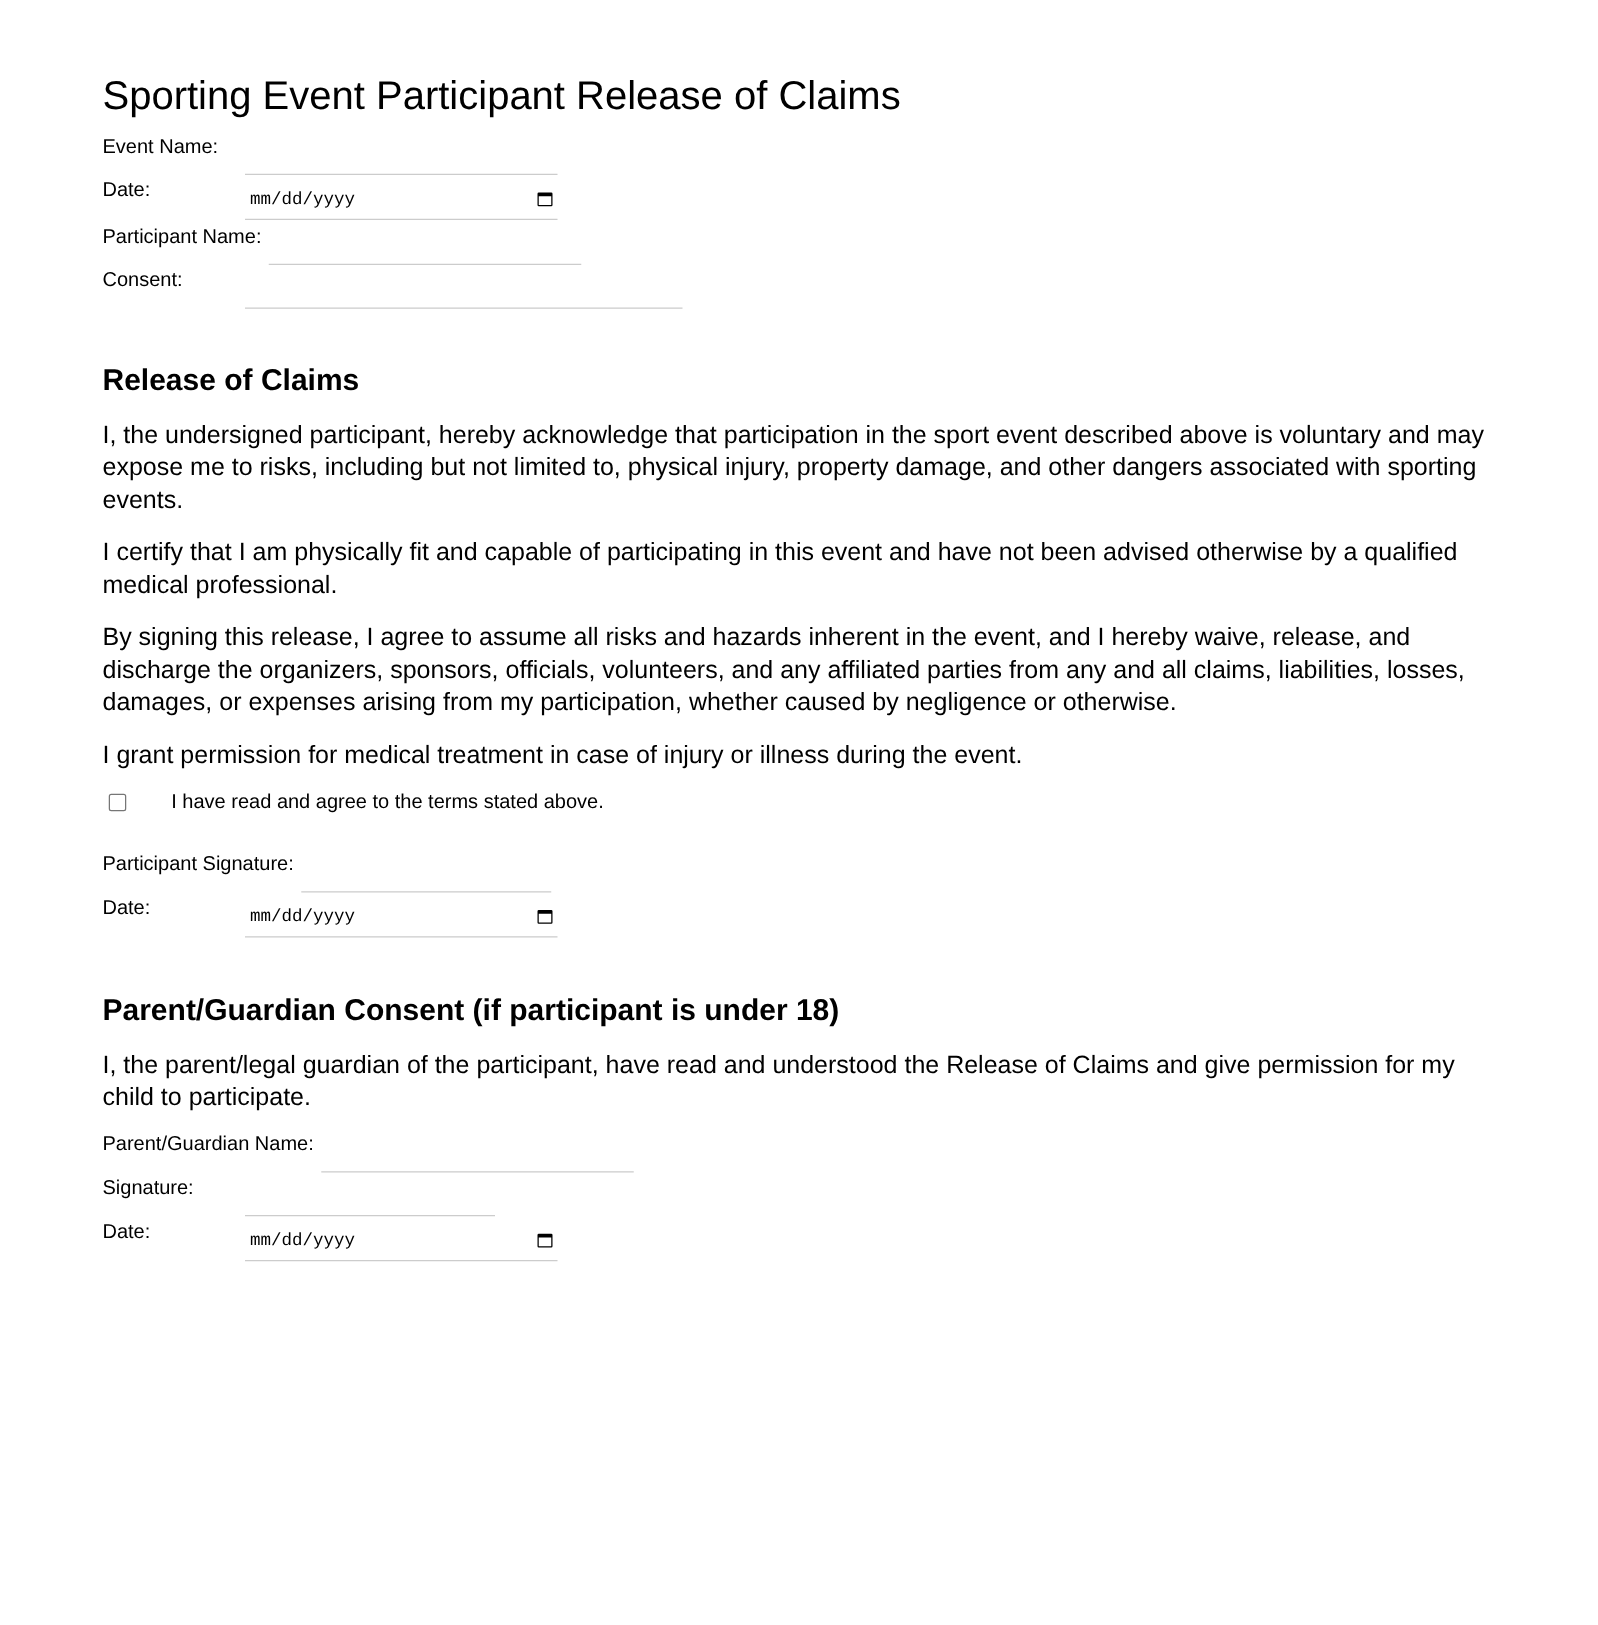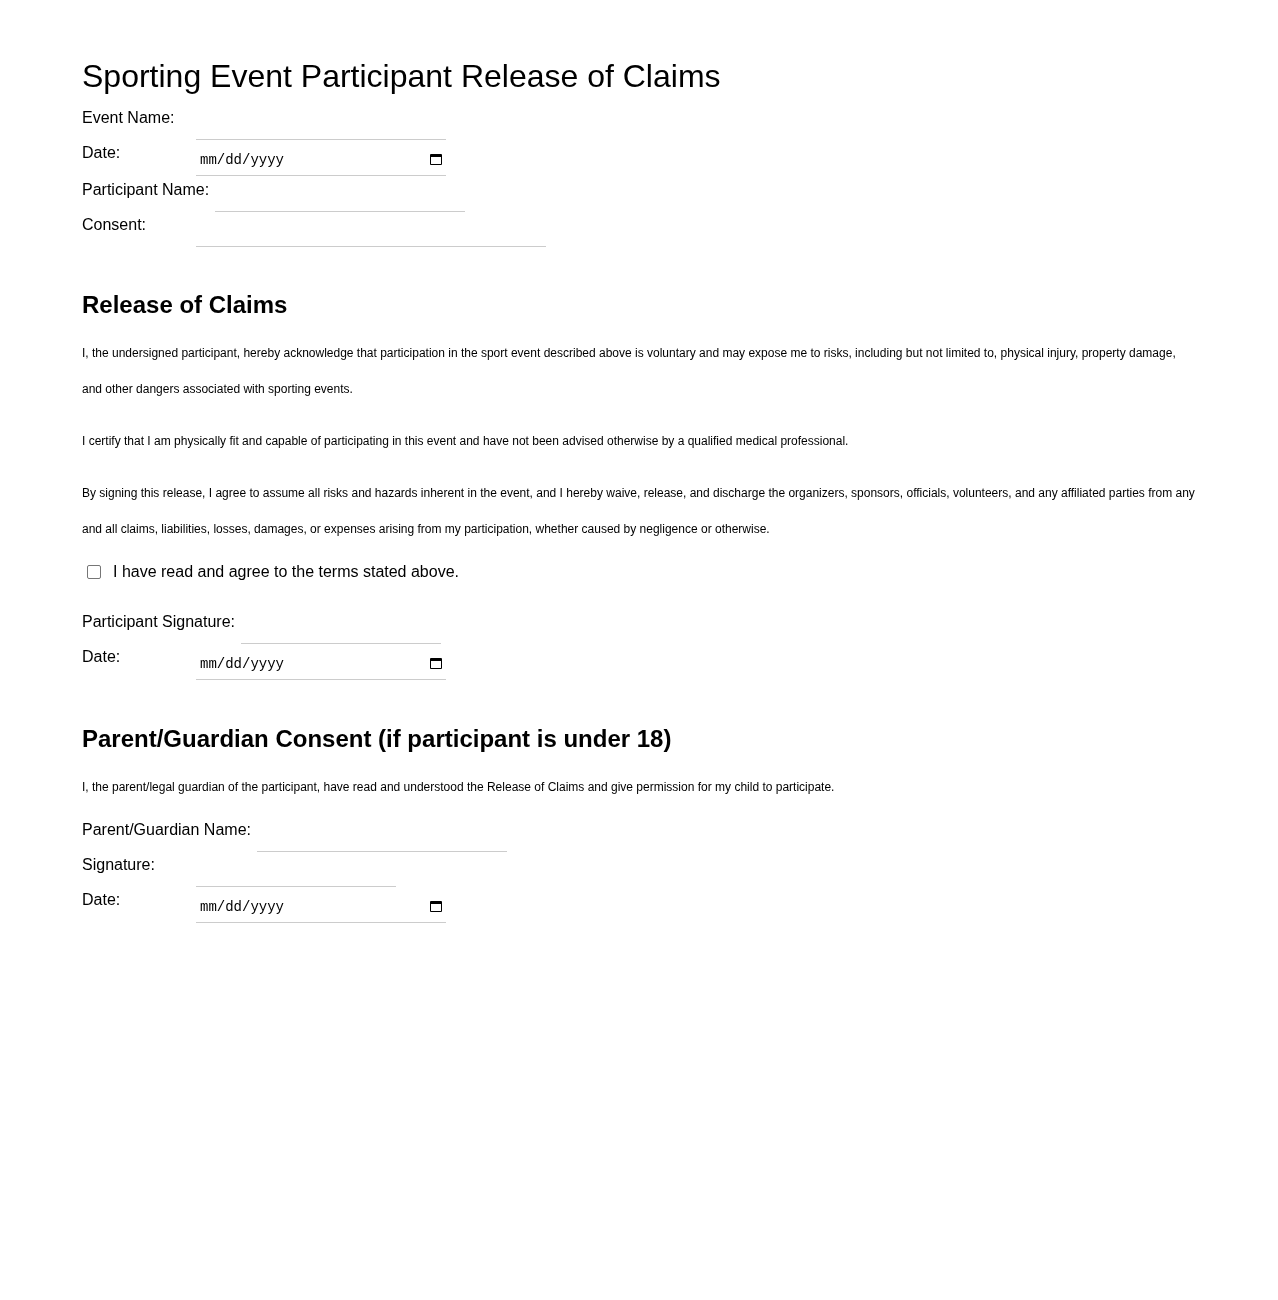--- a/index.html
+++ b/index.html
@@ -7,22 +7,22 @@
   h1 { font-size:32px; margin:14px 0 14px 0; font-weight:normal; }
   h2 { font-size:24px; margin:40px 0 16px 0; font-weight:bold; }
   h2.second { }
   .row { display:flex; height:35px; font-size:16px; }
   .row.date { height:37px; }
   .lbl { min-width:114px; padding-bottom:11px; white-space:nowrap; }
   .lbl.nomin { min-width:0; padding-right:6px; }
   .inp { border:none; border-bottom:1px solid #ccc; height:30px; padding:0; font-size:14px; background:transparent; outline:none; }
   .w250 { width:250px; } .w350 { width:350px; } .w200 { width:200px; }
   .dinp { width:250px; height:32px; border-bottom:1px solid #ccc; display:flex; align-items:center; justify-content:space-between; font-family:Liberation Mono, monospace; font-size:14px; padding:0 4px; box-sizing:border-box; }
-  p { font-size:12px; line-height:36px; margin:0 0 16px 0; }
-  .check { display:flex; align-items:center; font-size:16px; margin-bottom:32px; }
+  p { font-size:20px; line-height:26px; margin:0 0 16px 0; }
+  .check { display:flex; align-items:center; font-size:16px; margin-bottom:32px;gap:24px; }
   .cb { width:12px; height:12px; border:1px solid #767676; border-radius:2px; margin:0 12px 0 5px; }
   .cal { width:12px; height:11px; border:1.5px solid #000; border-top-width:3px; border-radius:1px; box-sizing:border-box; }
 </style>
 </head>
 <body>
 
 <div class="page">
   <h1>Sporting Event Participant Release of Claims</h1>
 
   <div class="row">
@@ -42,20 +42,21 @@
   </div>
   <div class="row">
     <span class="lbl">Consent:</span>
     <input class="inp w350" style="">
   </div>
 
   <h2>Release of Claims</h2>
   <p>I, the undersigned participant, hereby acknowledge that participation in the sport event described above is voluntary and may expose me to risks, including but not limited to, physical injury, property damage, and other dangers associated with sporting events.</p>
   <p>I certify that I am physically fit and capable of participating in this event and have not been advised otherwise by a qualified medical professional.</p>
   <p>By signing this release, I agree to assume all risks and hazards inherent in the event, and I hereby waive, release, and discharge the organizers, sponsors, officials, volunteers, and any affiliated parties from any and all claims, liabilities, losses, damages, or expenses arising from my participation, whether caused by negligence or otherwise.</p>
+  <p>I grant permission for medical treatment in case of injury or illness during the event.</p>
 
   <div class="check">
     <span class="cb"></span>
     <span>I have read and agree to the terms stated above.</span>
   </div>
 
   <div class="row">
     <span class="lbl nomin">Participant Signature:</span>
     <input class="inp w200" style="">
   </div>

